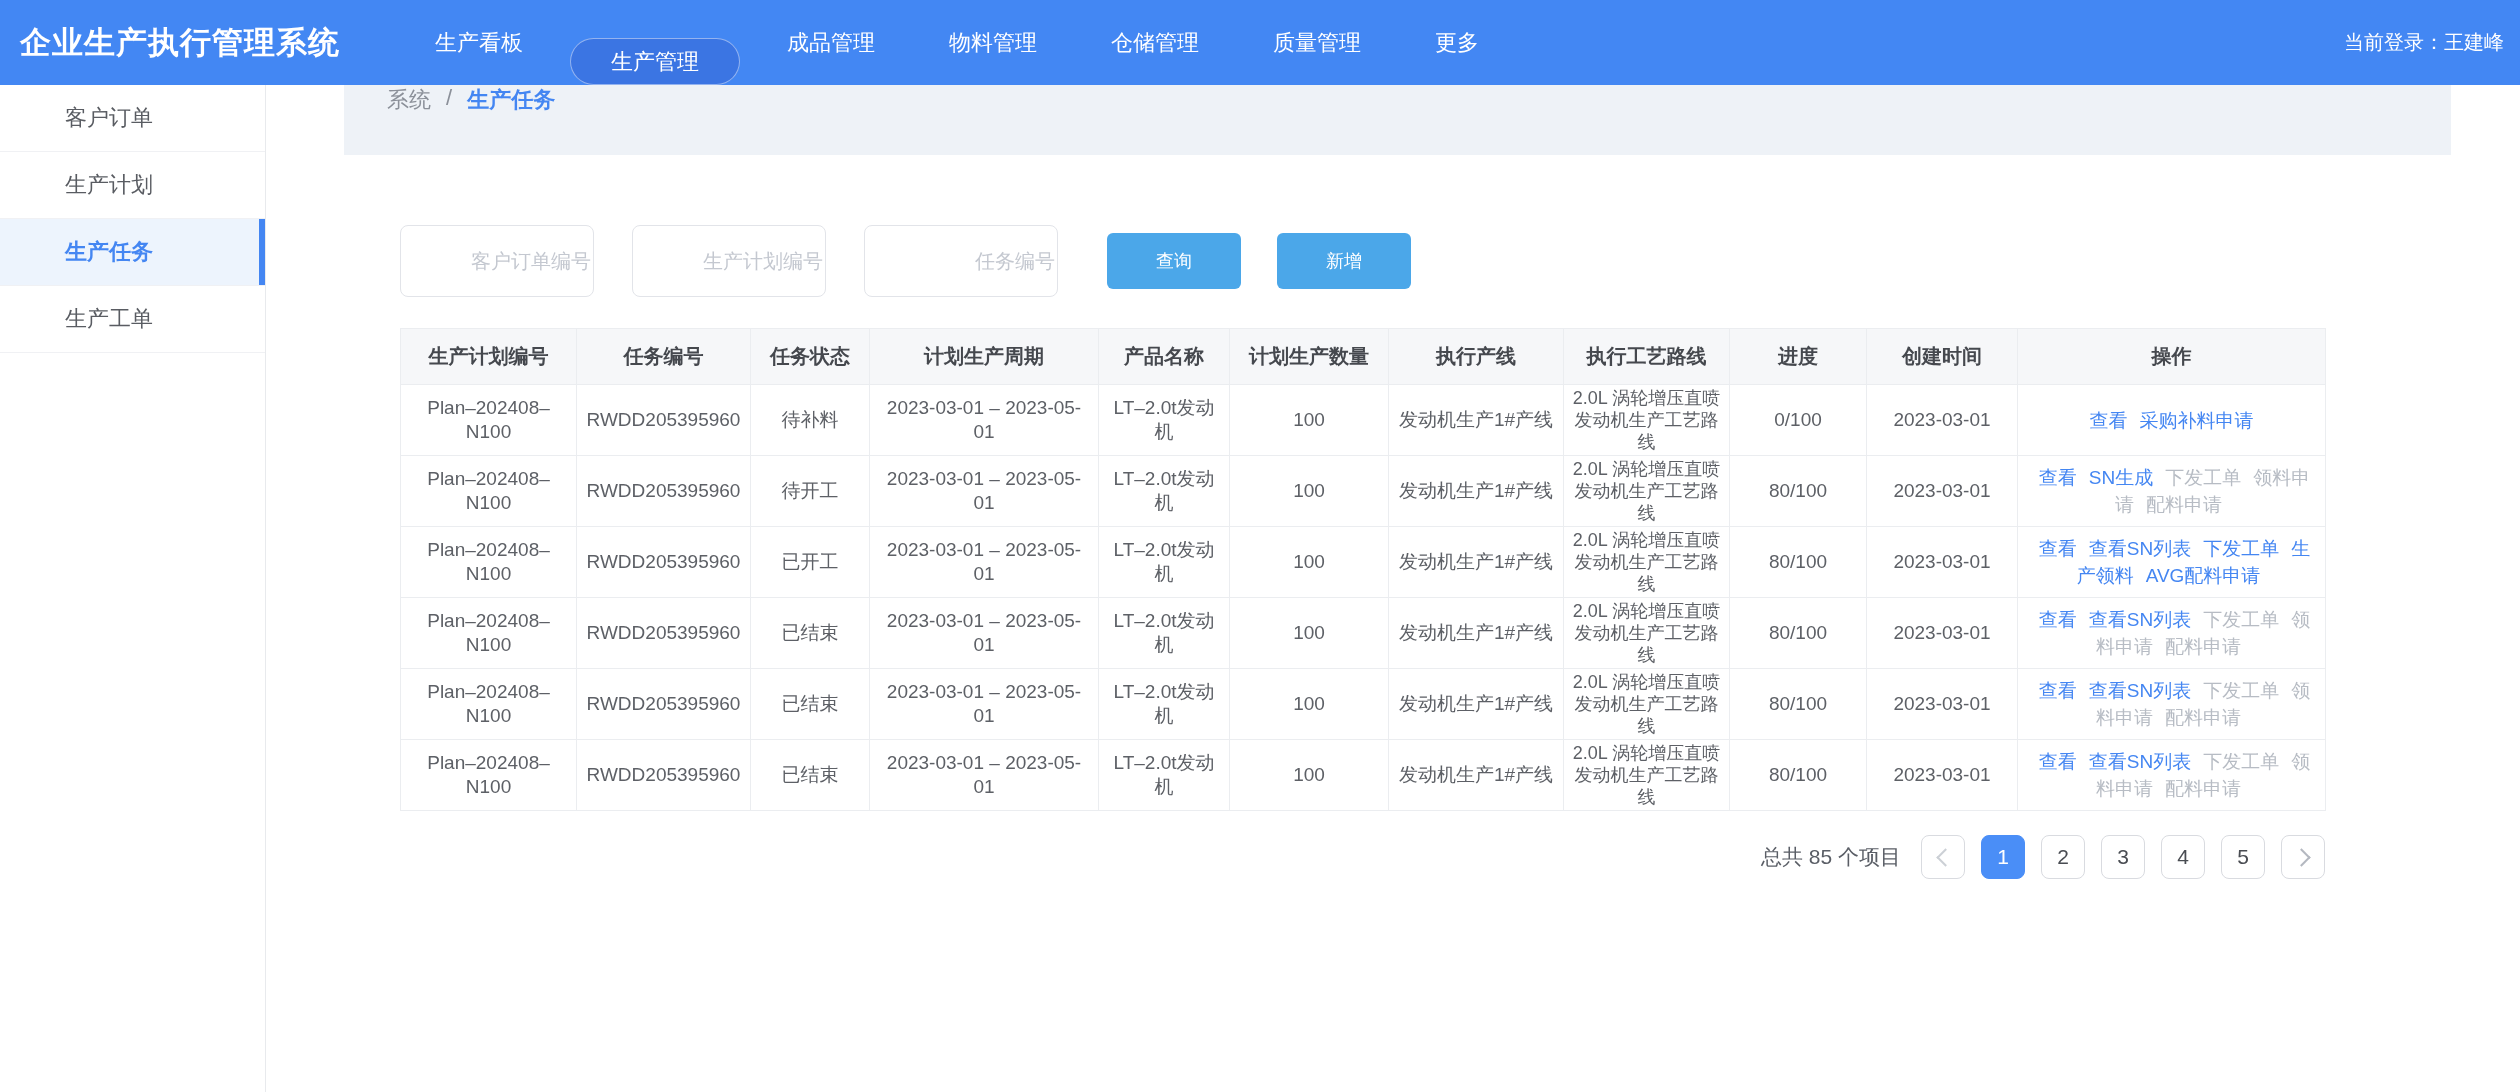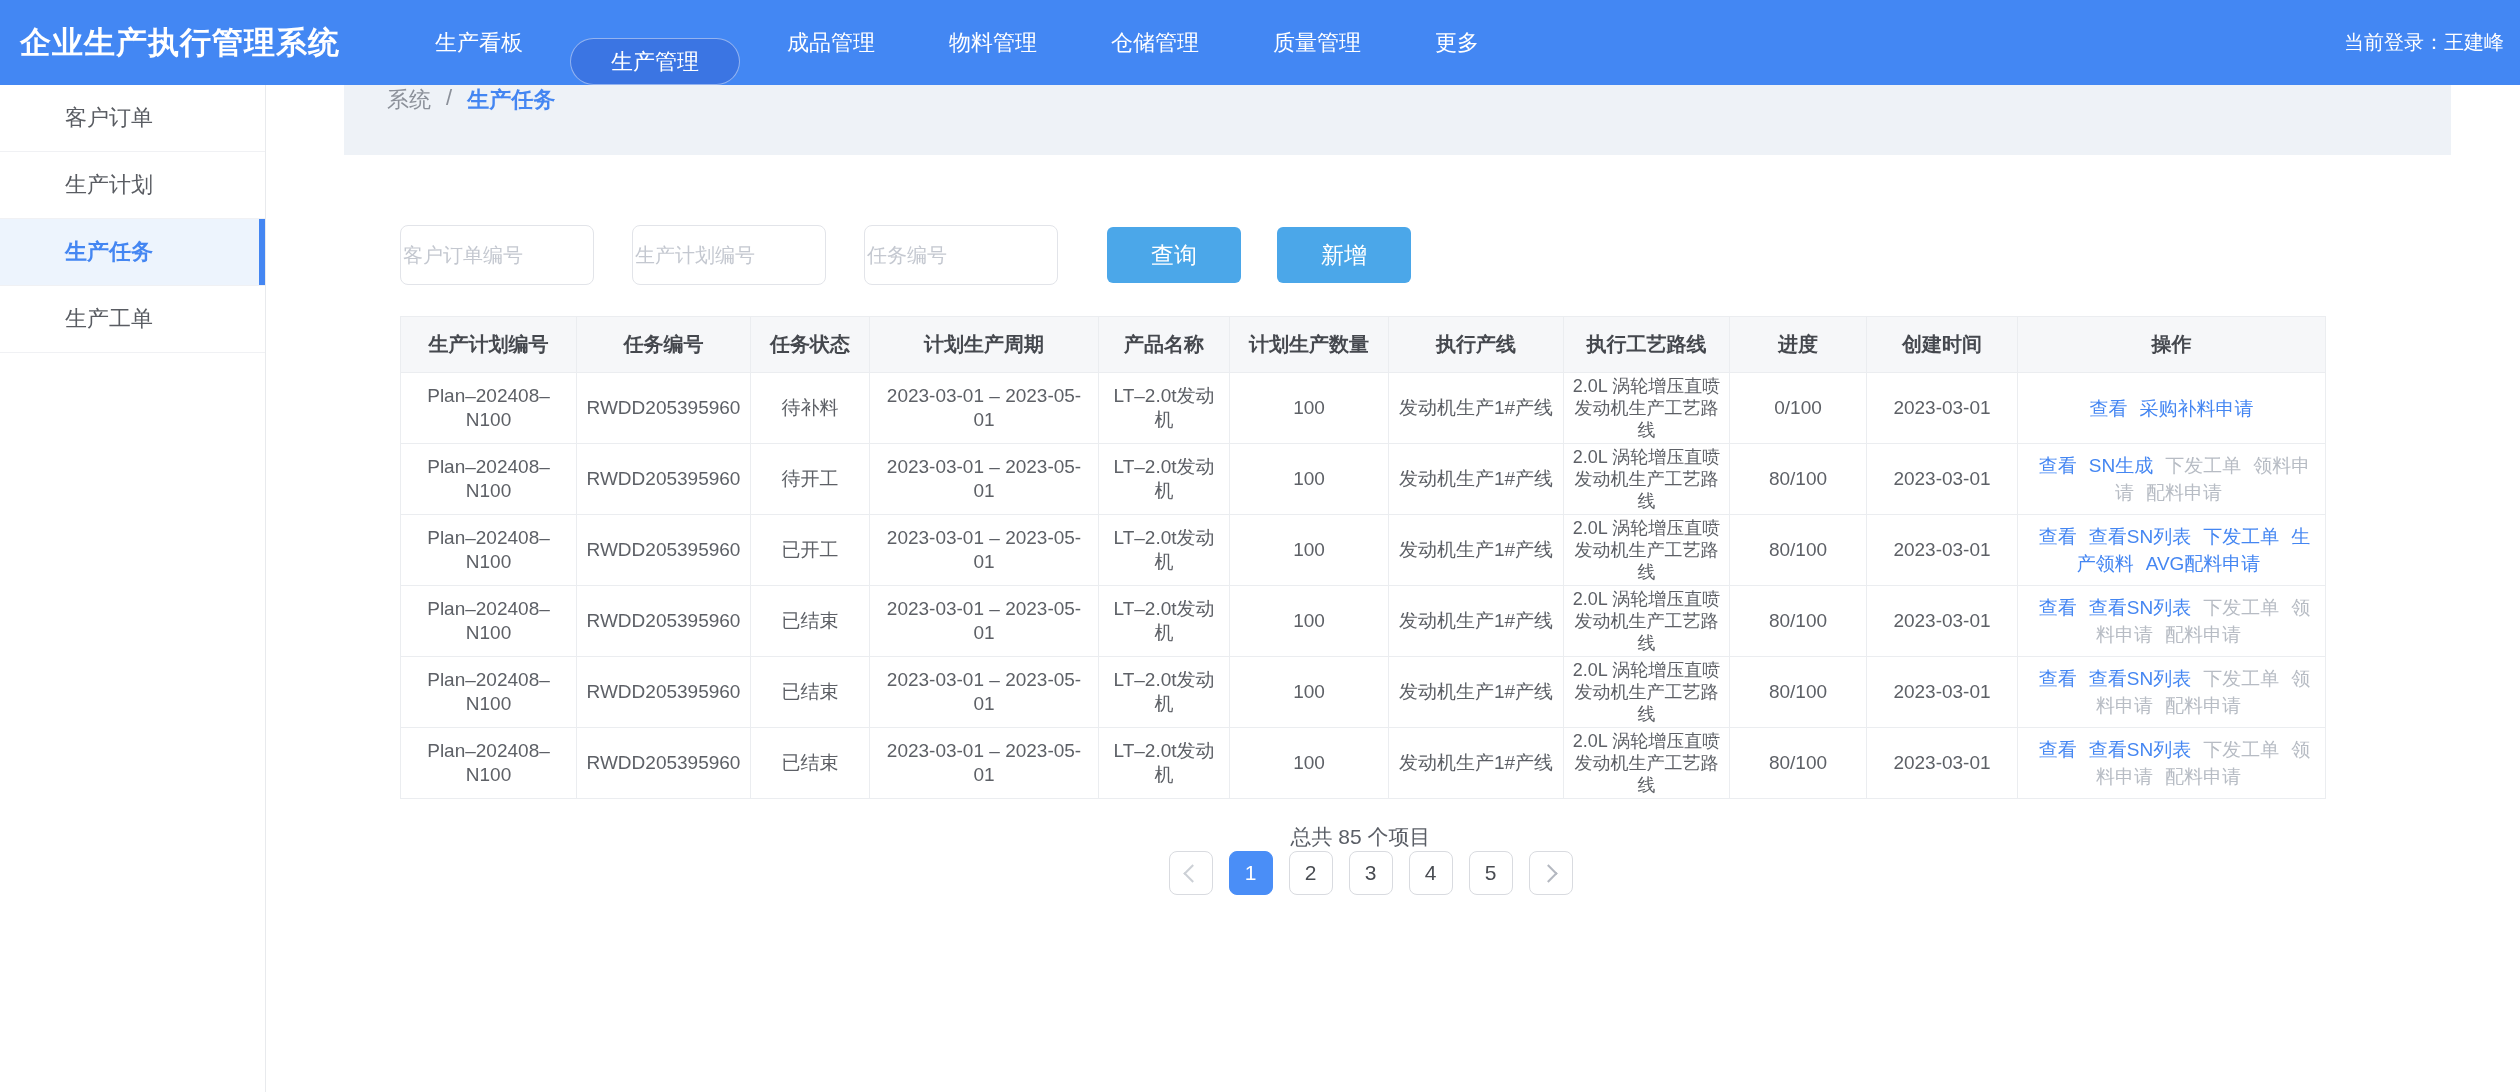--- a/index.html
+++ b/index.html
@@ -50,28 +50,28 @@
     margin:0 69px 0 78px;height:70px;background:#eef2f7;display:flex;
     padding-left:43px;font-size:22px;
   }
   .crumb-root,.crumb-sep{color:#8b9099;}
   .crumb-root{cursor:pointer;}
   .crumb-sep{margin:0 15px;}
   .crumb-current{color:var(--accent);font-weight:600;cursor:pointer;}
   
   .filter-bar{margin:70px 0 0 134px;display:flex;align-items:center;}
   .filter-input{
-    width:194px;height:60px;border:1px solid #e2e4e9;border-radius:8px;text-align:left;
+    width:194px;height:72px;border:1px solid #e2e4e9;border-radius:8px;text-align:right;
     font-size:20px;color:#333;margin-right:38px;outline:none;
     font-family:"Liberation Sans","DejaVu Sans",sans-serif;
   }
   .filter-input::placeholder{color:#c4c8d0;opacity:1;}
   .btn{
     width:134px;height:56px;border:none;border-radius:6px;background:var(--btn-blue);
-    color:#fff;font-size:23px;cursor:pointer;
+    color:#fff;font-size:18px;cursor:pointer;
     font-family:"Liberation Sans","DejaVu Sans",sans-serif;
   }
   .btn-query{margin-left:11px;}
   .btn-create{margin-left:36px;}
   
   .task-table{
     margin:31px 0 0 134px;width:1925px;border-collapse:collapse;table-layout:fixed;
   }
   .task-table th,.task-table td{border:1px solid #ebedf0;text-align:center;}
   .task-table thead th{
@@ -80,21 +80,21 @@
   .task-table td{
     height:70px;padding:2px 8px;font-size:19px;color:var(--cell-text);line-height:24px;
   }
   .task-table td.route-cell{font-size:18px;line-height:22px;padding:2px 6px;}
   .task-table td.ops-cell{padding:2px 8px;line-height:27px;}
   .op-link{color:var(--accent);margin:0 6px;cursor:pointer;white-space:normal;}
   .op-link.disabled{color:var(--disabled-link);cursor:default;}
   
   .pagination{
     margin:24px 0 0 134px;width:1925px;display:flex;justify-content:flex-end;
-    align-items:center;font-size:21px;color:#5a5e66;flex-direction:column;
+    align-items:center;font-size:21px;color:#5a5e66;
   }
   .page-buttons{display:flex;align-items:center;}
   .total{margin-right:4px;}
   .page-btn{
     width:44px;height:44px;border:1px solid #d9dbe0;border-radius:8px;margin-left:16px;
     display:flex;align-items:center;justify-content:center;font-size:21px;color:#494c52;
     background:#fff;cursor:pointer;
   }
   .page-btn.active{background:var(--page-active);border-color:var(--page-active);color:#fff;}
   .chev{width:13px;height:13px;display:inline-block;}

